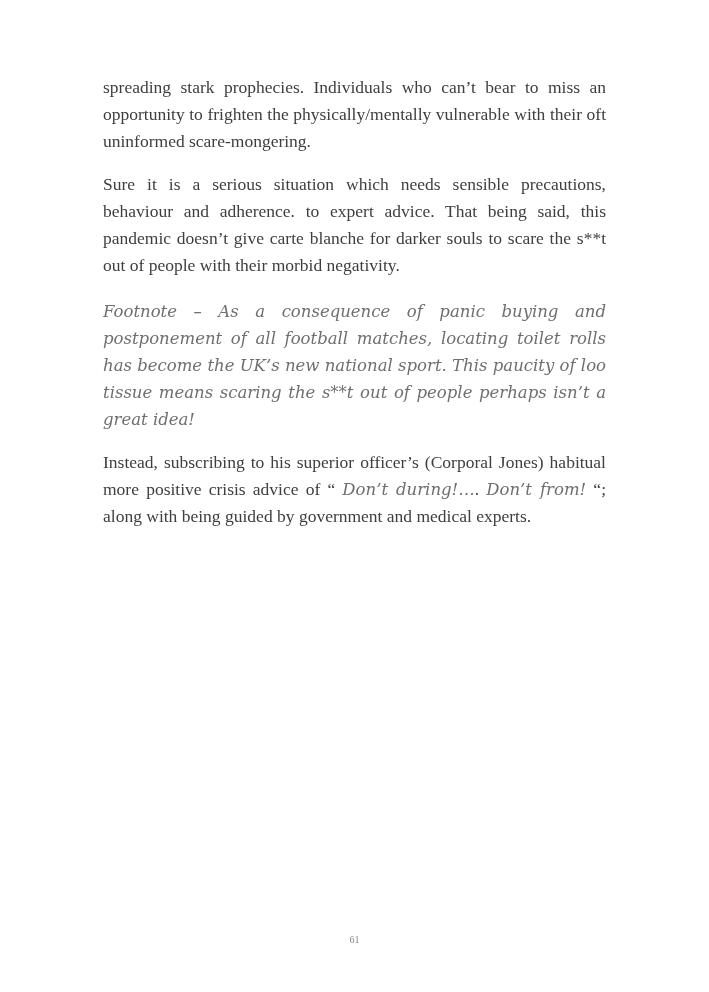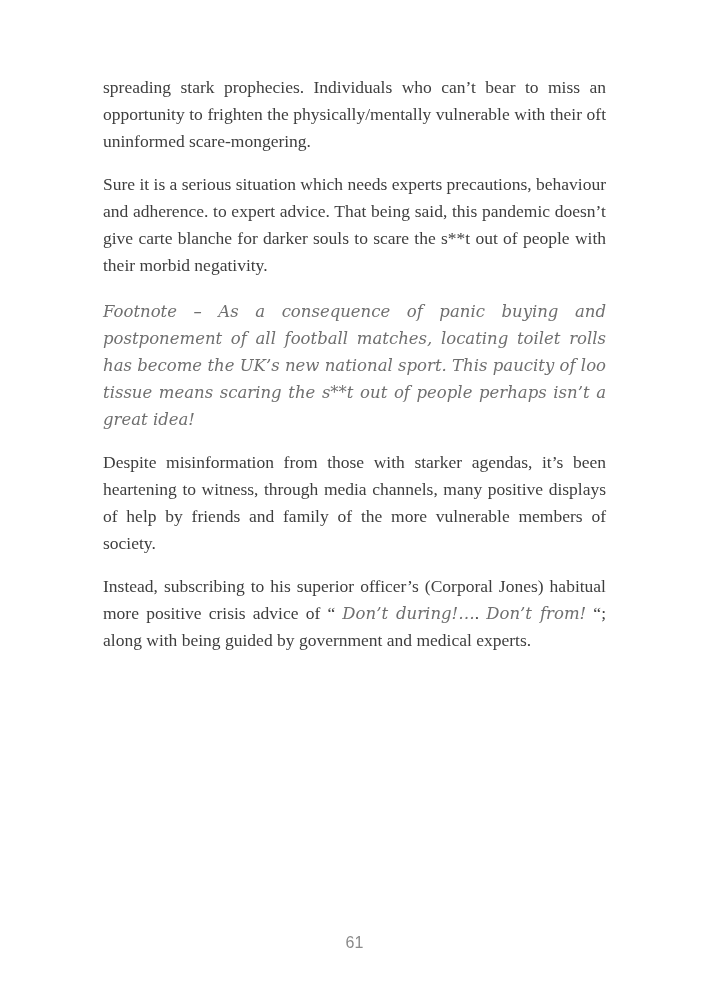--- a/index.html
+++ b/index.html
@@ -41,30 +41,29 @@
     font-style: italic;
     color: #6f6f6f;
     font-size: 16.5px;
   }
   .page-number {
     position: absolute;
     left: 0;
     top: 934px;
     width: 709px;
     text-align: center;
-    font-size: 16px;
+    font-size: 10px;
     color: #8a8a8a;
-    font-family: Liberation Sans, sans-serif;
+    font-family: Liberation Serif, serif;
   }
 </style>
 </head>
 <body>
 
 <div class="doc-page">
   <div class="text-body">
       <p class="para"><span class="seg-normal">spreading stark prophecies. Individuals who can’t bear to miss an opportunity to frighten the physically/mentally vulnerable with their oft uninformed scare-mongering.</span></p>
-      <p class="para"><span class="seg-normal">Sure it is a serious situation which needs experts precautions, behaviour and adherence. to expert advice. That being said, this pandemic doesn’t give carte blanche for darker souls to scare the s**t out of people with their morbid negativity.</span></p>
+      <p class="para"><span class="seg-normal">Sure it is a serious situation which needs sensible precautions, behaviour and adherence. to expert advice. That being said, this pandemic doesn’t give carte blanche for darker souls to scare the s**t out of people with their morbid negativity.</span></p>
       <p class="para italic"><span class="seg-italic">Footnote – As a consequence of panic buying and postponement of all football matches, locating toilet rolls has become the UK’s new national sport. This paucity of loo tissue means scaring the s**t out of people perhaps isn’t a great idea!</span></p>
-      <p class="para"><span class="seg-normal">Despite misinformation from those with starker agendas, it’s been heartening to witness, through media channels, many positive displays of help by friends and family of the more vulnerable members of society.</span></p>
       <p class="para"><span class="seg-normal">Instead, subscribing to his superior officer’s (Corporal Jones) habitual more positive crisis advice of “ </span><span class="seg-italic">Don’t during!…</span><span class="seg-normal">. </span><span class="seg-italic">Don’t from!</span><span class="seg-normal"> “; along with being guided by government and medical experts.</span></p>
     </div>
   <div class="page-number">61</div>
 </div>
 
 </body></html>

